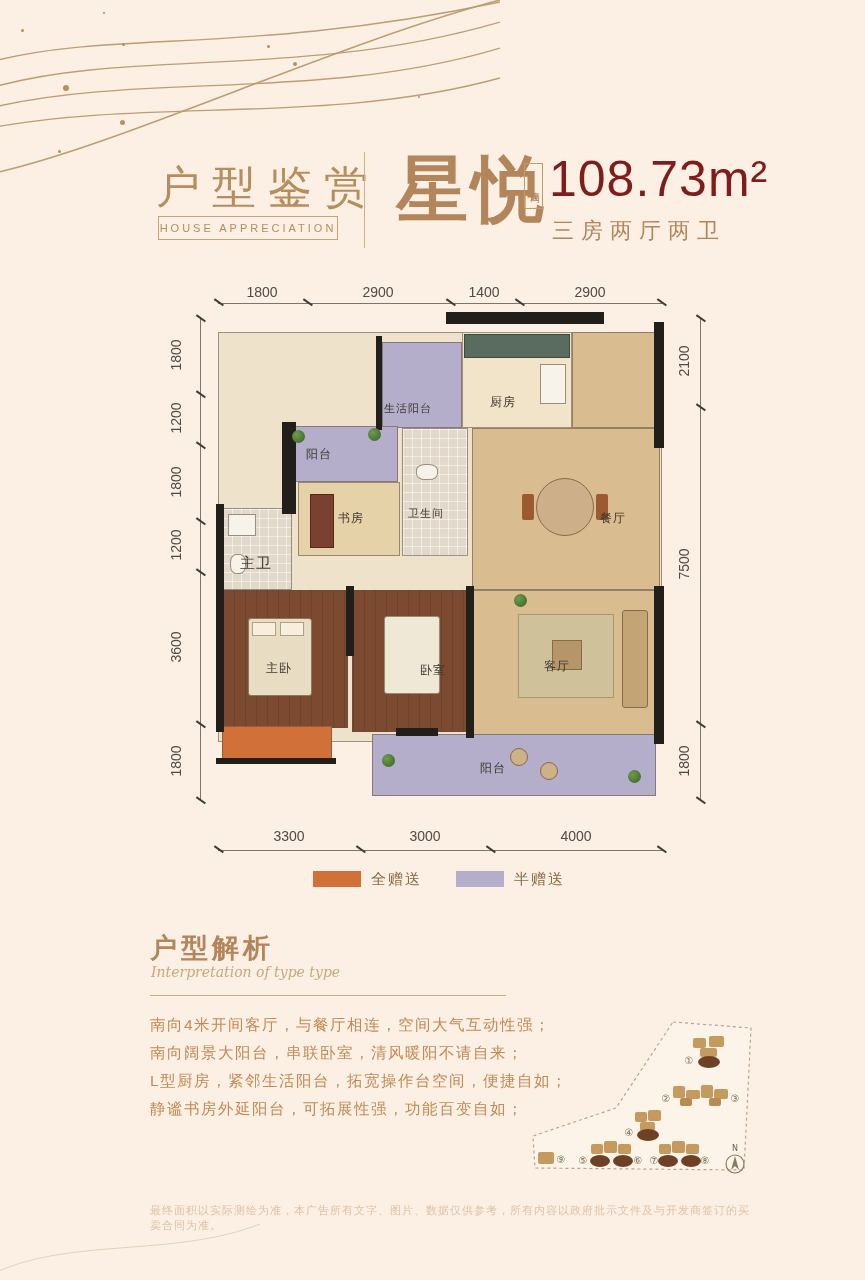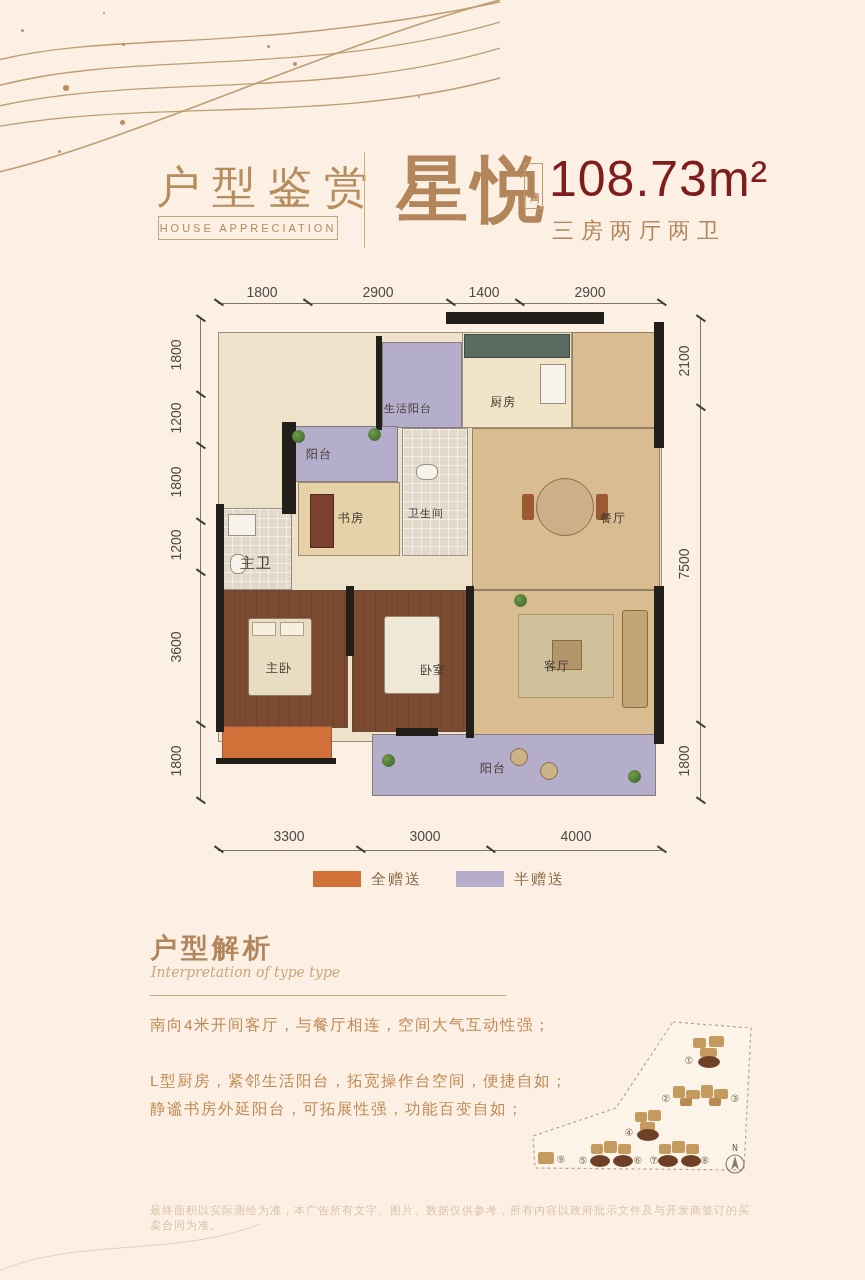--- a/index.html
+++ b/index.html
@@ -208,20 +208,21 @@
 
   <div class="abs" style="left:313px;top:871px;width:48px;height:16px;background:#d2703a;"></div>
   <span class="abs legend-label" style="left:371px;top:870px;">全赠送</span>
   <div class="abs" style="left:456px;top:871px;width:48px;height:16px;background:#b5aecb;"></div>
   <span class="abs legend-label" style="left:514px;top:870px;">半赠送</span>
 
   <div class="abs analysis-title">户型解析</div>
   <div class="abs analysis-sub">Interpretation of type type</div>
   <div class="abs analysis-divider"></div>
   <div class="feature-line" style="top:1015px;">南向4米开间客厅，与餐厅相连，空间大气互动性强；</div>
+  <div class="feature-line" style="top:1043px;">南向阔景大阳台，串联卧室，清风暖阳不请自来；</div>
   <div class="feature-line" style="top:1071px;">L型厨房，紧邻生活阳台，拓宽操作台空间，便捷自如；</div>
   <div class="feature-line" style="top:1099px;">静谧书房外延阳台，可拓展性强，功能百变自如；</div>
 
   <svg class="abs" style="left:523px;top:1012px;" width="236" height="182" viewBox="0 0 236 182">
     <polygon points="150,10 228,16 221,158 12,156 10,124 93,96" fill="#fdf4e9" stroke="#b7a58e" stroke-width="1.2" stroke-dasharray="3,3"></polygon>
 
     <g fill="#c49a5f">
       <rect x="170" y="26" width="13" height="10" rx="2"></rect>
         <rect x="186" y="24" width="15" height="11" rx="2"></rect>
       <rect x="177" y="36" width="17" height="9" rx="2"></rect>

